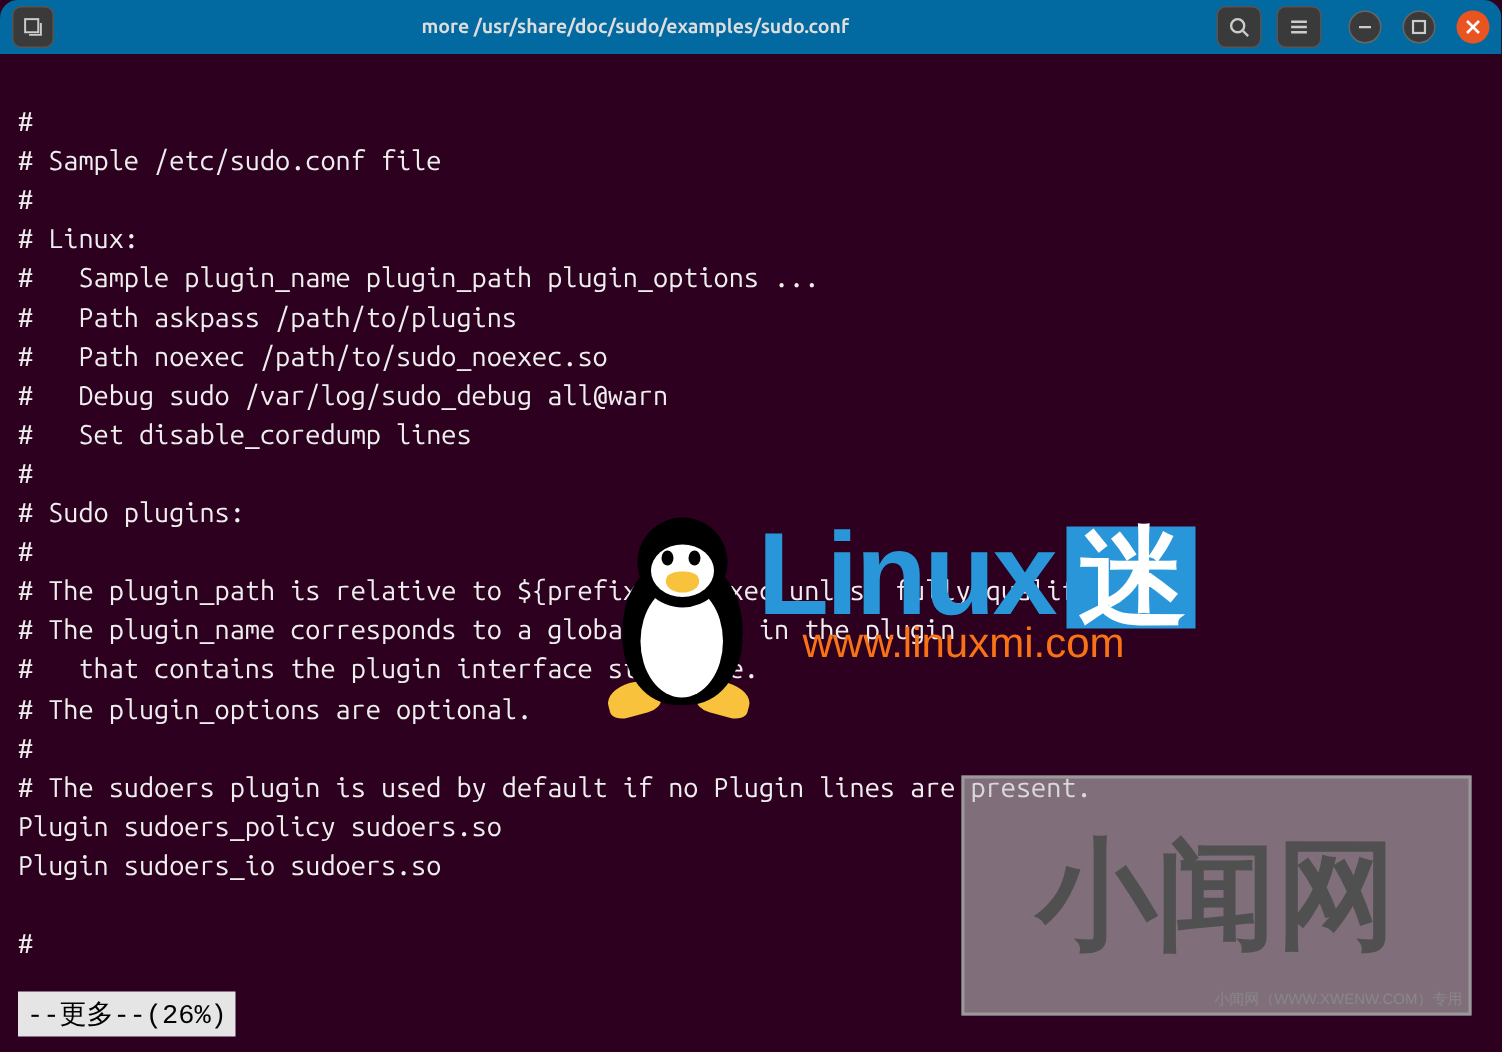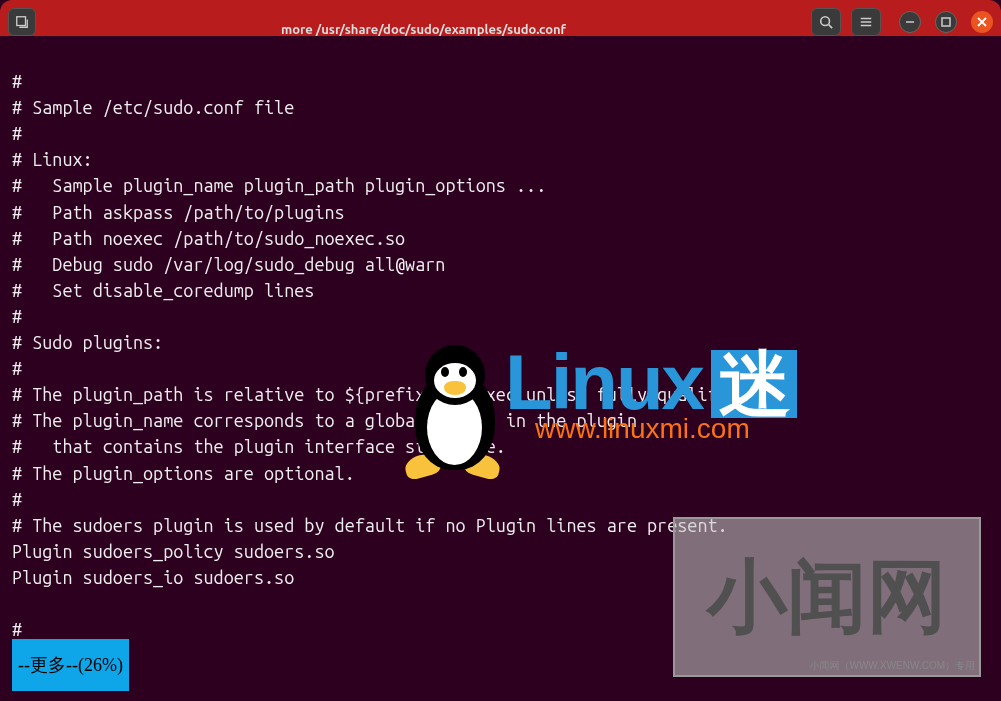--- a/index.html
+++ b/index.html
@@ -11,23 +11,23 @@
       width: 1001px;
       height: 701px;
       background: #2c001e;
       font-family: "Ubuntu Mono", "DejaVu Sans Mono", monospace;
       position: relative;
       overflow: hidden;
       border-radius: 12px;
     }
     .titlebar {
       height: 36px;
-      background: #b91c1c;
-      display: flex;
-      align-items: flex-end;
+      background: #0369a1;
+      display: flex;
+      align-items: center;
       padding: 0 8px;
       gap: 14px;
     }
     .titlebar-left {
       display: flex;
       align-items: center;
     }
     .titlebar-btn {
       width: 28px;
       height: 28px;
@@ -93,25 +93,25 @@
       color: #eee;
       font-size: 18px;
       line-height: 1.45;
       white-space: pre;
       font-family: "Ubuntu Mono", "DejaVu Sans Mono", monospace;
     }
     .status-bar {
       position: absolute;
       bottom: 10px;
       left: 12px;
-      background: #0ea5e9;
+      background: #e5e5e5;
       color: #000;
-      font-family: Liberation Serif, serif;
+      font-family: Liberation Mono, monospace;
       font-size: 18px;
-      padding: 14px 6px;
+      padding: 3px 6px;
     }
     
     .watermark-linux {
       position: absolute;
       left: 405px;
       top: 345px;
       display: flex;
       align-items: flex-start;
       pointer-events: none;
     }
@@ -213,21 +213,21 @@
       font-size: 28px;
       color: #f97316;
       margin-left: 30px;
       margin-top: -6px;
     }
     
     .watermark-box {
       position: absolute;
       right: 20px;
       bottom: 24px;
-      width: 308px;
+      width: 340px;
       height: 160px;
       border: 2px solid #999;
       background: rgba(200,200,200,0.55);
       display: flex;
       flex-direction: column;
       align-items: center;
       justify-content: center;
       pointer-events: none;
     }
     .wm-box-cn {

